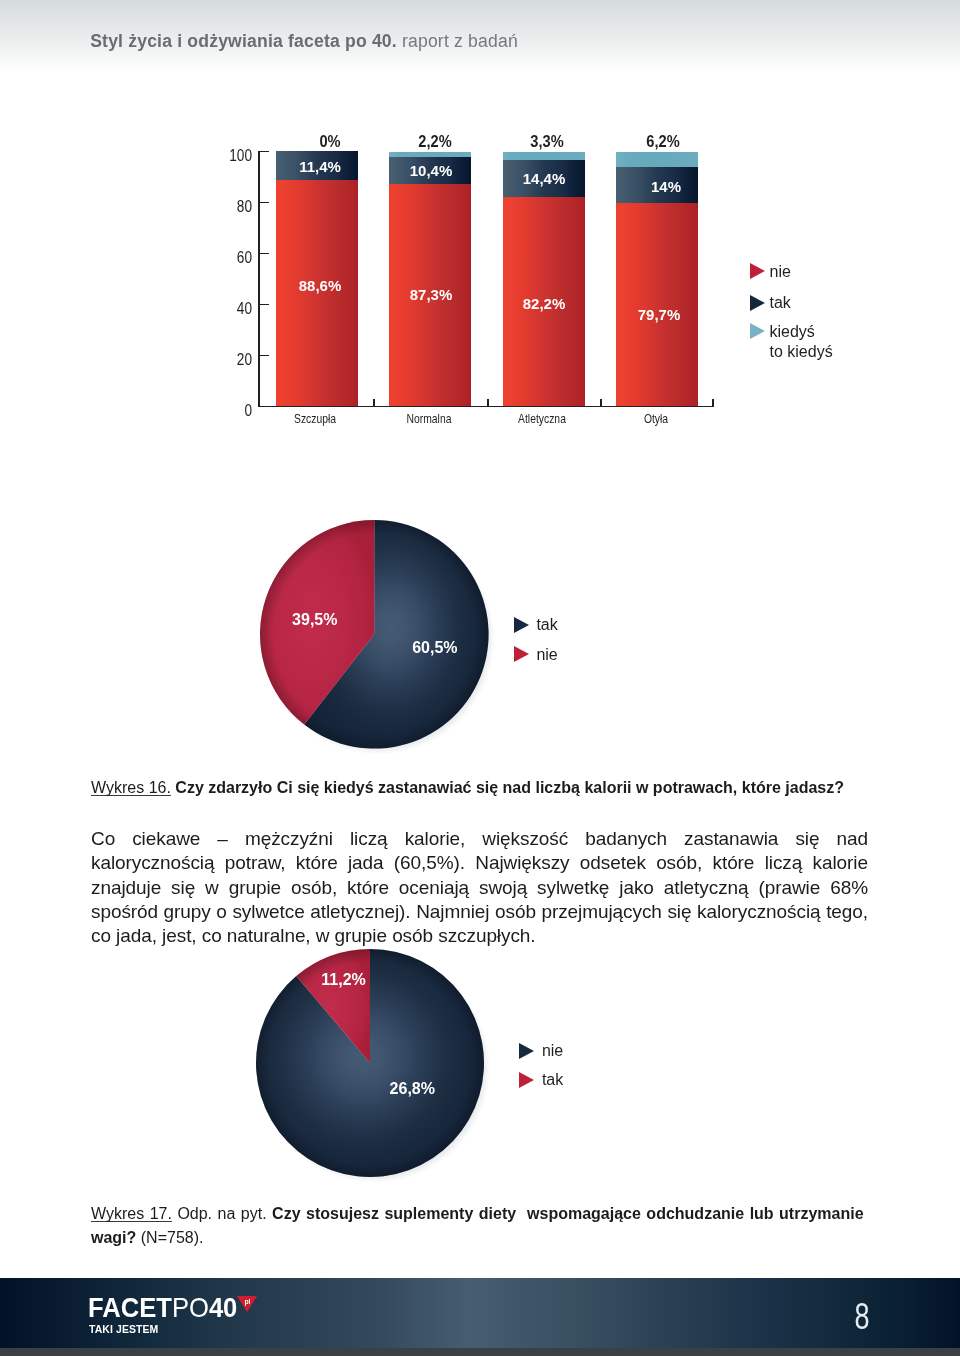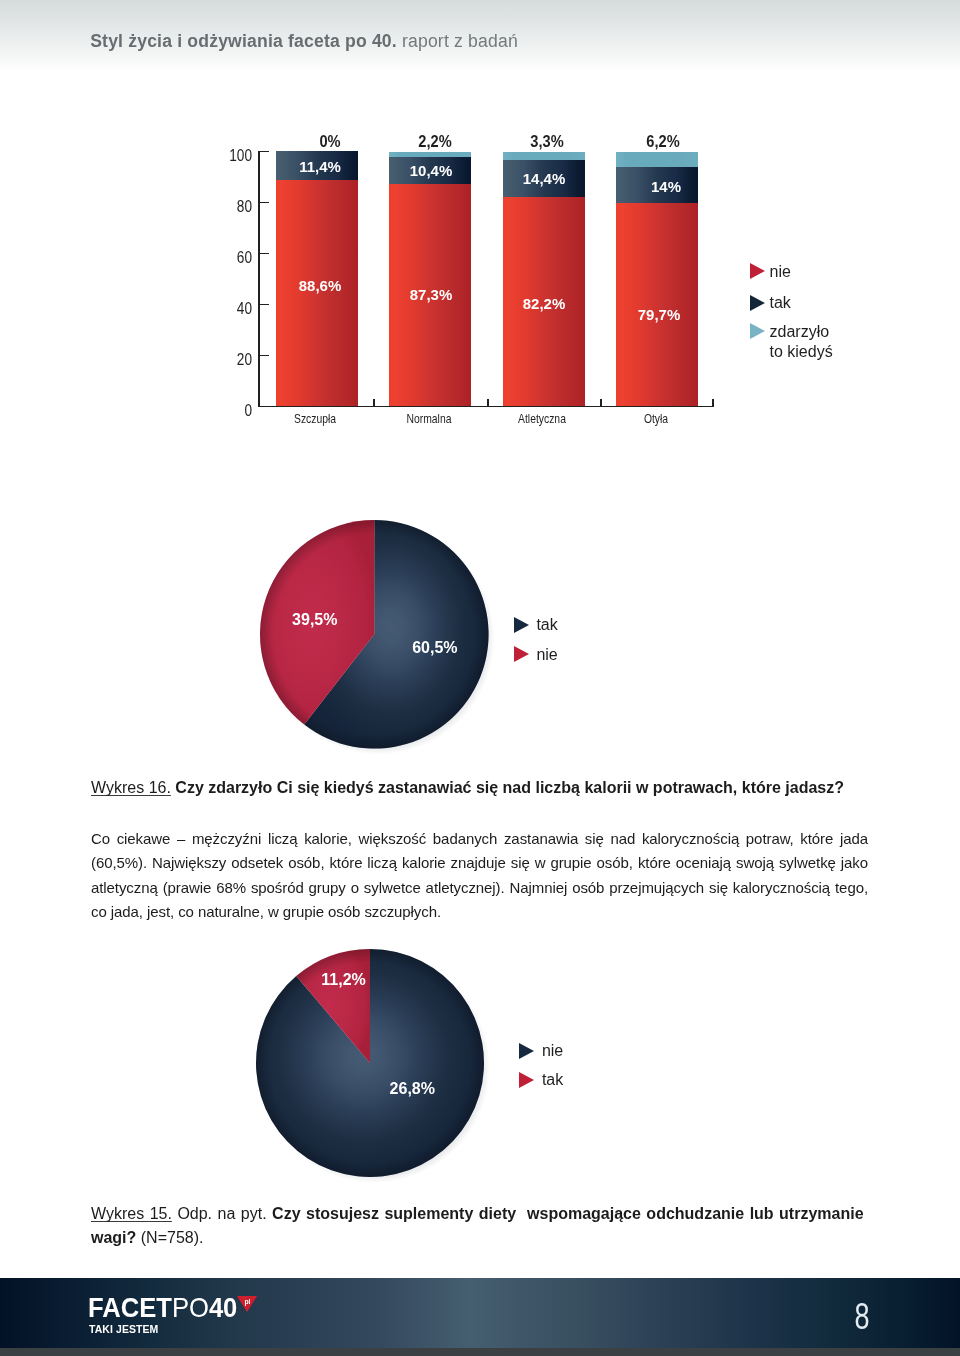--- a/index.html
+++ b/index.html
@@ -22,21 +22,21 @@
   .seg{position:absolute;left:0;width:82px;display:flex;align-items:center;justify-content:center;}
   .seg-red{background:linear-gradient(90deg,#ef3f2d 0%,#ed4131 7%,#e23a2e 28%,#cc3330 51%,#bb2c2c 73%,#b02428 94%,#ab2127 100%);}
   .seg-dark{background:linear-gradient(90deg,#475f72 0%,#455c6e 6%,#3a5066 25%,#23384f 51%,#182a45 74%,#0a1b32 92%,#07182e 100%);}
   .seg-lite{background:linear-gradient(90deg,#72b1c2 0%,#69abbd 12%,#66aabc 50%,#6bacbe 96%,#6eaebe 100%);}
   .vallab{position:absolute;text-align:center;font-size:15.5px;font-weight:bold;color:#fff;line-height:22px;transform:scaleX(0.967);}
   .toplab{position:absolute;text-align:center;font-size:16.5px;font-weight:bold;color:#211f20;line-height:22px;transform:scaleX(0.887);}
   .caption{position:absolute;left:91px;width:777px;font-size:16px;color:#1c1c1c;line-height:24.4px;text-align:justify;text-align-last:left;}
   .caption u{text-decoration:underline;text-underline-offset:2.2px;text-decoration-thickness:1.1px;text-decoration-skip-ink:none;text-decoration-color:#3a3a3a;}
   .caption b{font-weight:bold;}
   .caption .keepws{white-space:break-spaces;}
-  .para{position:absolute;left:91px;width:777px;font-size:15px;color:#1c1c1c;line-height:24.4px;text-align:justify;letter-spacing:-0.08px;}
+  .para{position:absolute;left:91px;width:777px;font-size:19px;color:#1c1c1c;line-height:24.4px;text-align:justify;letter-spacing:-0.08px;}
 
   
   .legend{position:absolute;}
   .legrow{position:absolute;left:0;height:29.2px;}
   .tri{position:absolute;left:0;top:0;width:0;height:0;border-left:15.3px solid #b01e38;border-top:8.5px solid transparent;border-bottom:8.5px solid transparent;}
   .leglabel{position:absolute;left:22px;top:-6.5px;font-size:16px;color:#211f20;line-height:29.2px;white-space:nowrap;}
   #legend1 .leglabel{left:20px;}
   #legend3 .leglabel{left:22.5px;}
 
   
@@ -132,21 +132,21 @@
       <div class="legrow" style="top: 0px;">
         <div class="tri" style="border-left-color: rgb(191, 32, 56);"></div>
         <div class="leglabel">nie</div>
       </div>
       <div class="legrow" style="top: 31.2px;">
         <div class="tri" style="border-left-color: rgb(20, 39, 57);"></div>
         <div class="leglabel">tak</div>
       </div>
       <div class="legrow" style="top: 59.9px;">
         <div class="tri" style="border-left-color: rgb(121, 178, 196);"></div>
-        <div class="leglabel">zdarzyło</div>
+        <div class="leglabel">kiedyś</div>
       </div>
       <div class="legrow" style="top: 80.3px;">
         <div class="leglabel">to kiedyś</div>
       </div>
     </div>
 
 
   <div id="pie1" class="pie-wrap" style="left:258px;top:518px;width:250px;height:250px;"><svg width="242.6" height="242.6" viewBox="0 0 242.6 242.6">
         <defs>
           <radialGradient id="gdpie1" cx="47%" cy="47%" r="52%">
@@ -237,21 +237,21 @@
         <div class="tri" style="border-left-color: rgb(23, 41, 62);"></div>
         <div class="leglabel">nie</div>
       </div>
       <div class="legrow" style="top: 29.2px;">
         <div class="tri" style="border-left-color: rgb(191, 32, 56);"></div>
         <div class="leglabel">tak</div>
       </div>
     </div>
 
   <div class="caption" style="top:1201.8px;">
-    <u>Wykres 15.</u><span> Odp. na pyt.</span><b class="keepws"> Czy stosujesz suplementy diety  wspomagające odchudzanie lub utrzymanie wagi?</b><span> (N=758).</span>
+    <u>Wykres 17.</u><span> Odp. na pyt.</span><b class="keepws"> Czy stosujesz suplementy diety  wspomagające odchudzanie lub utrzymanie wagi?</b><span> (N=758).</span>
   </div>
 
   <div class="footer"></div>
   <div class="footbot"></div>
   <div class="logo">
     <div class="logo-row">
       <span class="lg-a">FACET</span><span class="lg-b">PO</span><span class="lg-c">40</span><span class="lg-badge">
           <span class="lg-badge-txt">pl</span>
         </span>
     </div>

